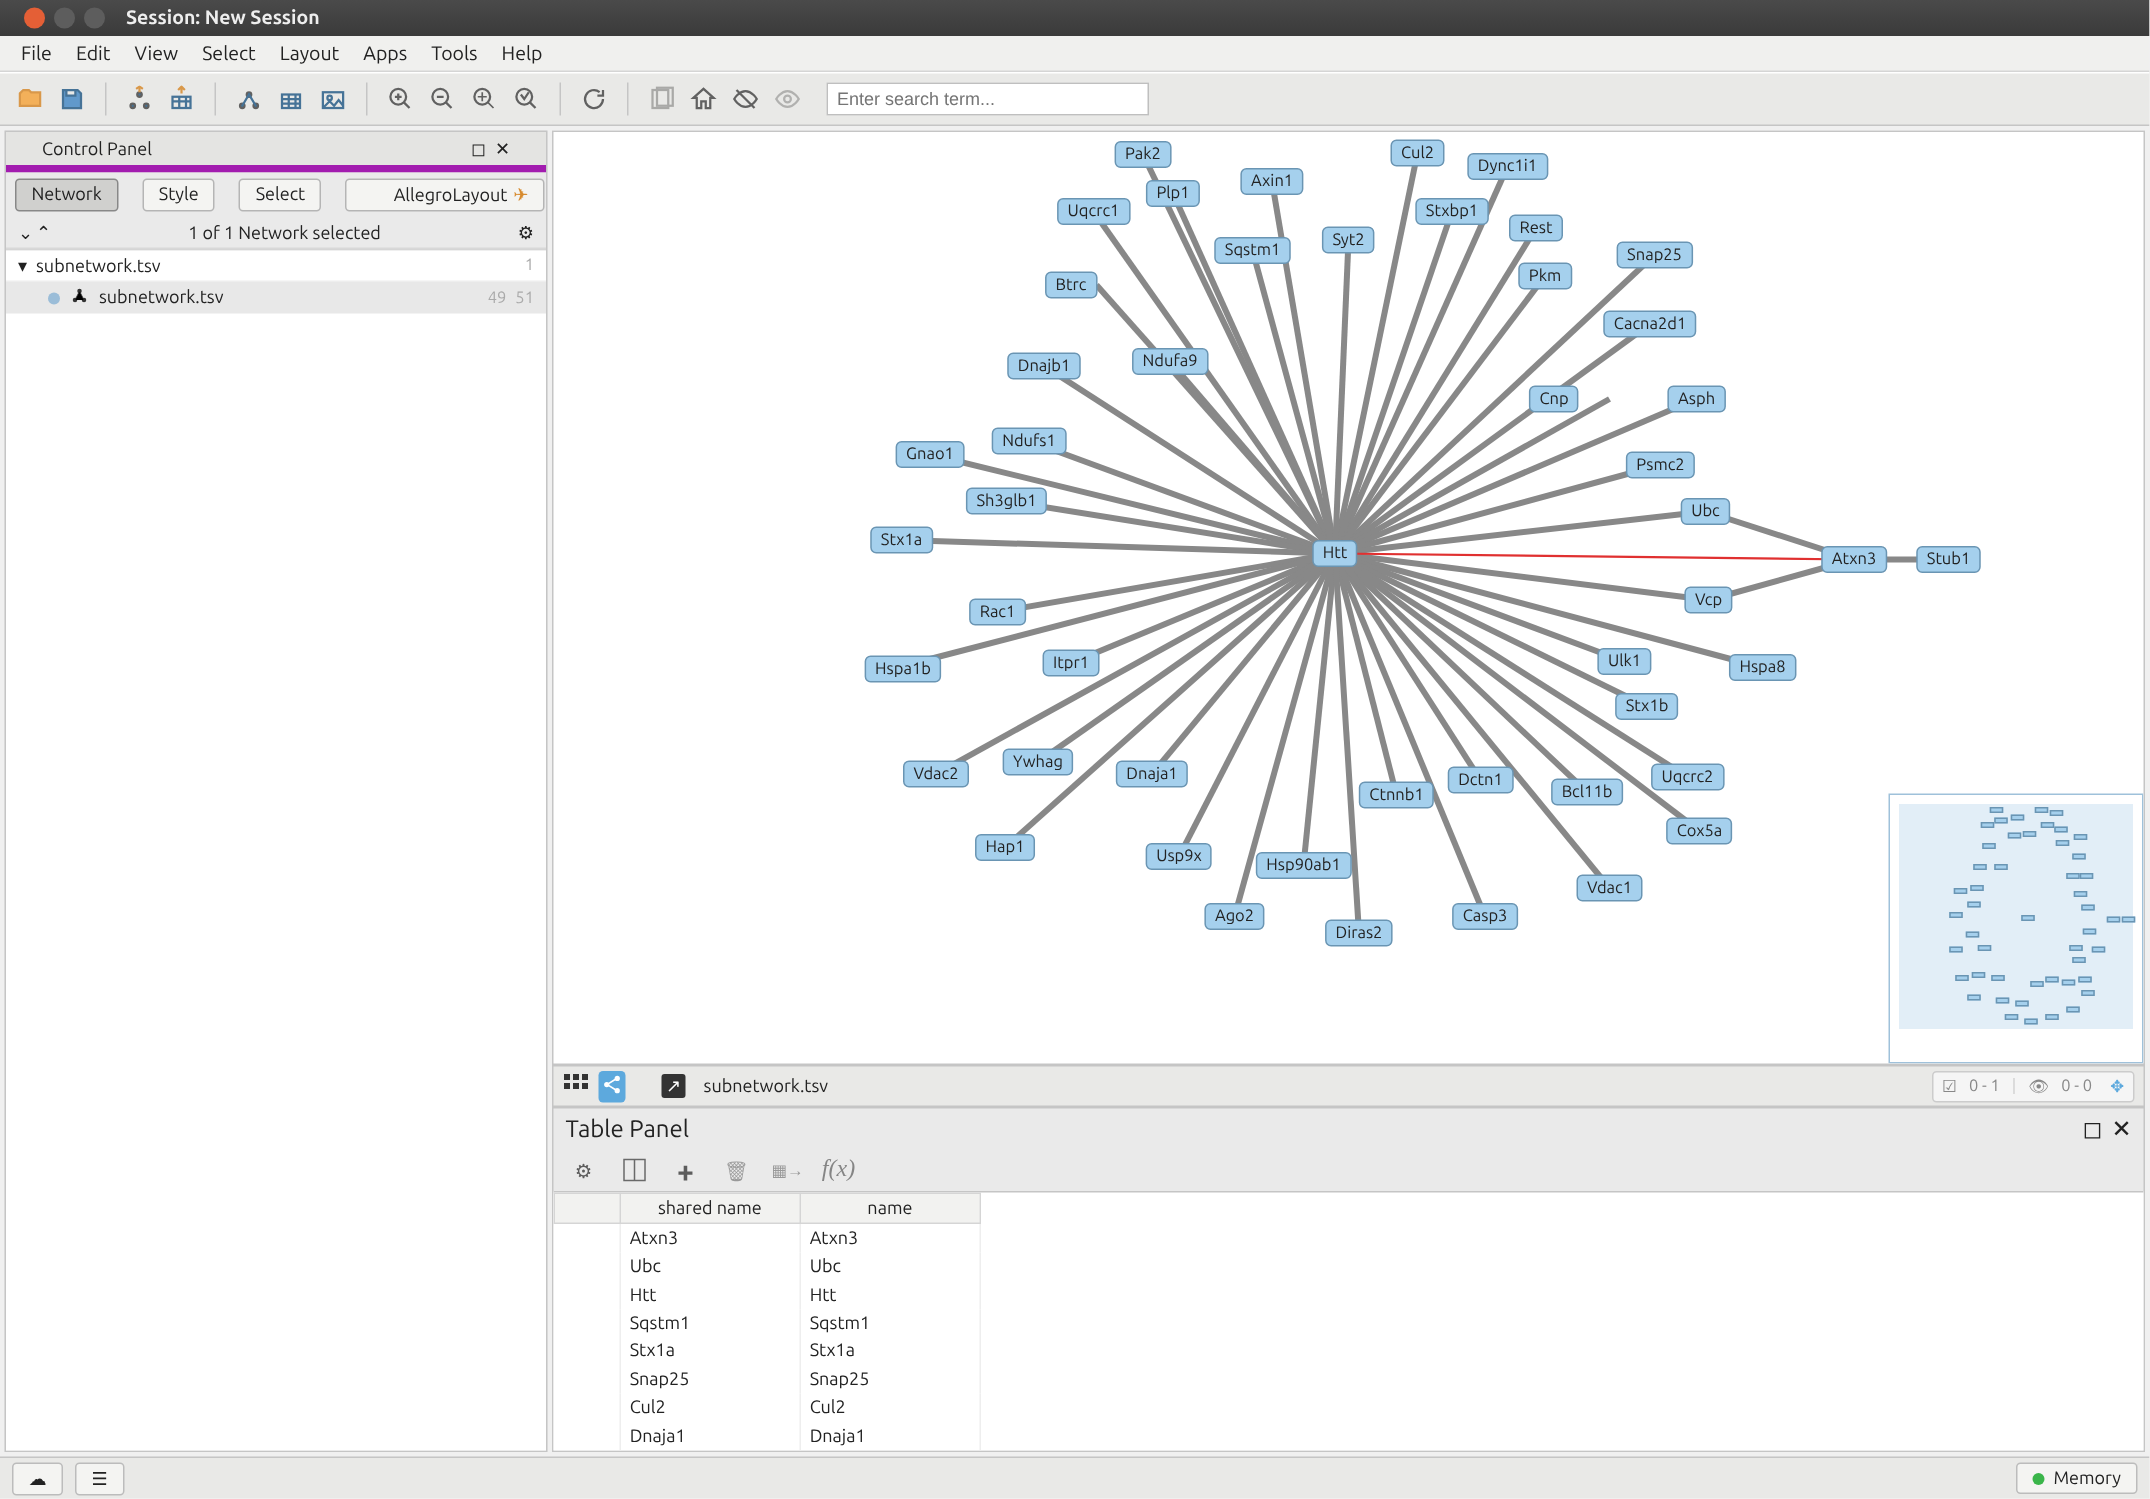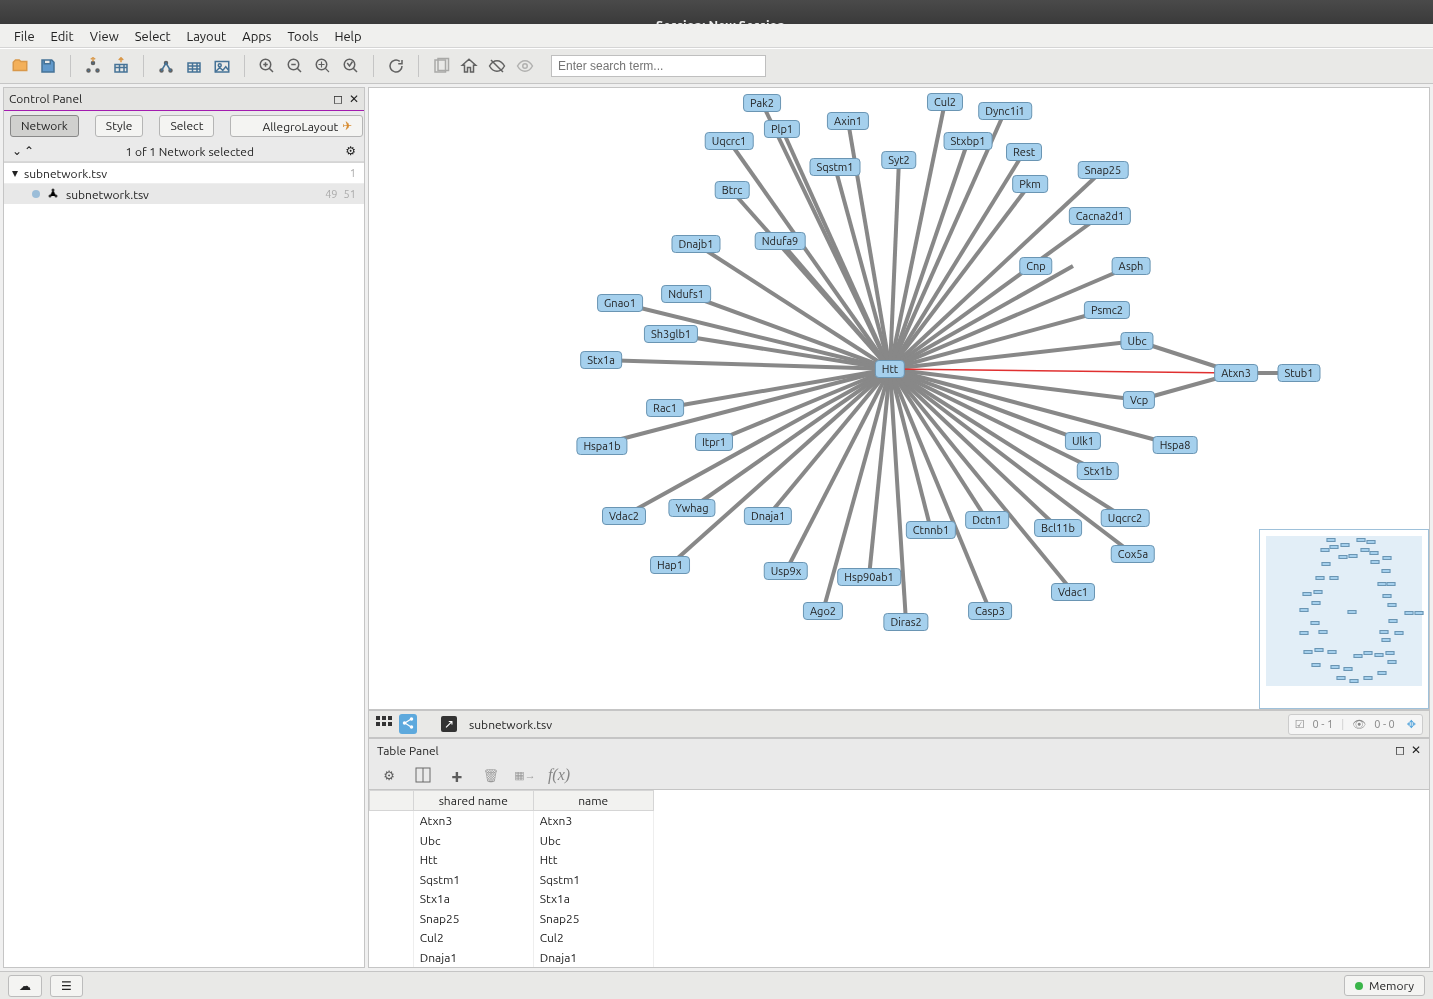--- a/index.html
+++ b/index.html
@@ -1,38 +1,38 @@
 <!DOCTYPE html>
 <html><head>
 <meta charset="utf-8">
 <style>
 * { box-sizing: border-box; margin: 0; padding: 0; }
 body { font-family: "Ubuntu", "Segoe UI", sans-serif; font-size: 13px; background: #f0f0f0; color: #222; overflow: hidden; }
 
 
-.titlebar { background: linear-gradient(#4a4a4a,#3a3a3a); color: #ddd; height: 24px; display:flex; align-items:center; padding: 0 16px; gap:6px;flex-direction:column; }
+.titlebar { background: linear-gradient(#4a4a4a,#3a3a3a); color: #ddd; height: 24px; display:flex; align-items:center; padding: 0 16px; gap:6px; }
 .titlebar .btn-circ { width:14px; height:14px; border-radius:50%; display:inline-block; }
 .btn-close { background:#e45f36; }
 .btn-min, .btn-max { background:#5d5d5d; }
 .titlebar .title { font-weight:bold; color:#eee; margin-left:8px; }
 
 
 .menubar { background:#f0f0ee; height:24px; display:flex; align-items:center; gap:0; padding:0 6px; border-bottom:1px solid #d5d5d5; }
 .menubar span { padding:3px 8px; cursor:default; }
 
 
 .toolbar { background:#e9e9e7; height:36px; display:flex; align-items:center; padding:0 8px; gap:4px; border-bottom:1px solid #c5c5c5; border-top:1px solid #fff; }
 .tb-icon { width:24px; height:24px; display:flex; align-items:center; justify-content:center; cursor:pointer; opacity:0.85; }
 .tb-sep { width:1px; height:22px; background:#c5c5c5; margin:0 6px; }
 .searchbox { margin-left:10px; width:215px; height:22px; border:1px solid #bfbfbf; background:#fff; padding:2px 6px; font-size:12px; color:#666; }
 
 
 .main { display:flex; height: calc(100vh - 24px - 24px - 36px - 28px); }
 .sidebar { width:362px; background:#eaeaea; border:1px solid #c5c5c5; margin:3px; display:flex; flex-direction:column; }
-.panel-header { background:#e4e4e2; padding:4px 5px; font-size:12px; border-bottom:1px solid #a21caf; display:flex; align-items:flex-start; }
+.panel-header { background:#e4e4e2; padding:4px 24px; font-size:12px; border-bottom:5px solid #a21caf; display:flex; align-items:flex-end; }
 .panel-header .right { margin-left:auto; display:flex; gap:6px; }
 .tabs-row { display:flex; gap:16px; padding:4px 6px; background:#eaeaea; }
 .tab-btn { border:1px solid #b5b5b5; background:#f4f4f2; padding:3px 10px; border-radius:3px; font-size:12px; cursor:pointer; }
 .tab-btn.active { background:#d0d0ce; border-color:#888; }
 .tab-btn.allegro { display:flex; align-items:center; gap:4px;padding-left:31px; }
 .net-status { background:#eaeaea; padding:3px 8px; font-size:12px; display:flex; align-items:center; border-bottom:1px solid #d8d8d8; }
 .net-status .center { flex:1; text-align:center; }
 .net-tree { background:#fff; flex:1; font-size:12px; border-top:1px solid #d5d5d5; overflow:auto;}
 .tree-row { padding:3px 8px; display:flex; align-items:center; gap:6px; border-bottom:0px; }
 .tree-row.parent { background:#fff; border-bottom:1px solid #eee;}
@@ -50,21 +50,21 @@
 .overview .ovbg { position:absolute; inset:6px 6px 22px 6px; background:#e2eef7; }
 .ov-node { position:absolute; width:9px; height:4px; background:#a5d0ed; border:0.5px solid #6a95b3; transform:translate(-50%,-50%);}
 
 
 .view-strip { height:28px; background:#e9e9e7; border:1px solid #c5c5c5; display:flex; align-items:center; gap:6px; padding:0 6px; font-size:12px; }
 .view-strip .vname { margin-left:6px; }
 .strip-right { margin-left:auto; display:flex; align-items:center; gap:8px; color:#888; font-size:11px; border:1px solid #ccc; padding:3px 6px; background:#f5f5f5; border-radius:3px;}
 
 
 .table-panel { border:1px solid #c5c5c5; background:#eaeaea; display:flex; flex-direction:column; height:230px;}
-.tp-header { padding:4px 8px; font-size:12px; display:flex; align-items:center; }
+.tp-header { padding:4px 8px; font-size:16px; display:flex; align-items:center; }
 .tp-header .right { margin-left:auto; display:flex; gap:6px; }
 .tp-toolbar { display:flex; align-items:center; gap:14px; padding:4px 10px; }
 .tp-icon { width:20px; height:20px; display:flex; align-items:center; justify-content:center; cursor:pointer; opacity:0.7;}
 .table-area { flex:1; background:#fff; border-top:1px solid #c5c5c5; overflow:auto; font-size:12px; display:flex;}
 table { border-collapse:collapse; }
 th { background:#f2f2f0; border:1px solid #d5d5d5; padding:3px 20px; font-weight:normal; font-size:12px; text-align:center;}
 td { padding:1px 6px; border-right:1px solid #eee;}
 .table-tabs { display:flex; gap:4px; padding:4px 6px; background:#eaeaea; border-top:1px solid #c5c5c5;}
 
 
@@ -365,21 +365,21 @@
         <div class="node" style="left: 636px; top: 23px;">Dync1i1</div>
         <div class="node" style="left: 479px; top: 33px;">Axin1</div>
         <div class="node" style="left: 413px; top: 41px;">Plp1</div>
         <div class="node" style="left: 599px; top: 53px;">Stxbp1</div>
         <div class="node" style="left: 360px; top: 53px;">Uqcrc1</div>
         <div class="node" style="left: 655px; top: 64px;">Rest</div>
         <div class="node" style="left: 734px; top: 82px;">Snap25</div>
         <div class="node" style="left: 466px; top: 79px;">Sqstm1</div>
         <div class="node" style="left: 661px; top: 96px;">Pkm</div>
         <div class="node" style="left: 530px; top: 72px;">Syt2</div>
-        <div class="node" style="left: 363px; top: 102px;">Btrc</div>
+        <div class="node" style="left: 345px; top: 102px;">Btrc</div>
         <div class="node" style="left: 731px; top: 128px;">Cacna2d1</div>
         <div class="node" style="left: 411px; top: 153px;">Ndufa9</div>
         <div class="node" style="left: 327px; top: 156px;">Dnajb1</div>
         <div class="node" style="left: 667px; top: 178px;">Cnp</div>
         <div class="node" style="left: 762px; top: 178px;">Asph</div>
         <div class="node" style="left: 317px; top: 206px;">Ndufs1</div>
         <div class="node" style="left: 738px; top: 222px;">Psmc2</div>
         <div class="node" style="left: 251px; top: 215px;">Gnao1</div>
         <div class="node" style="left: 302px; top: 246px;">Sh3glb1</div>
         <div class="node" style="left: 768px; top: 253px;">Ubc</div>

